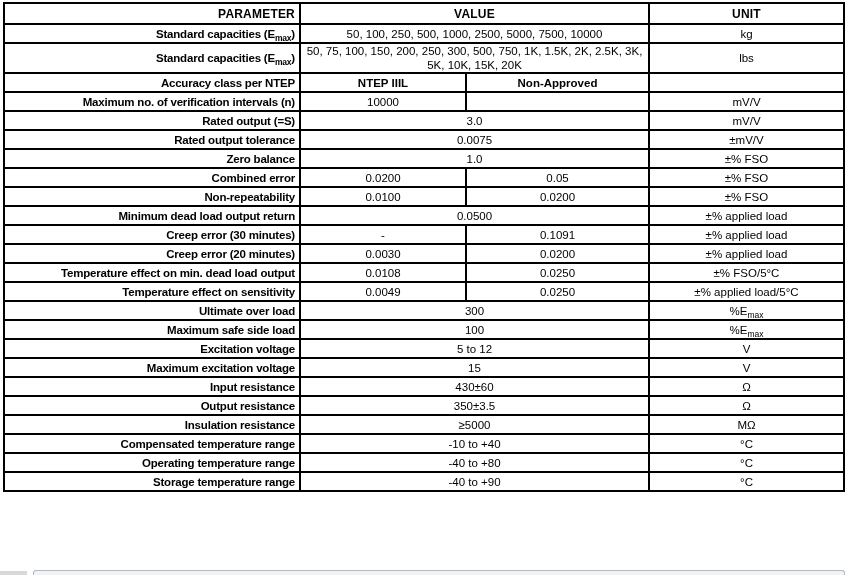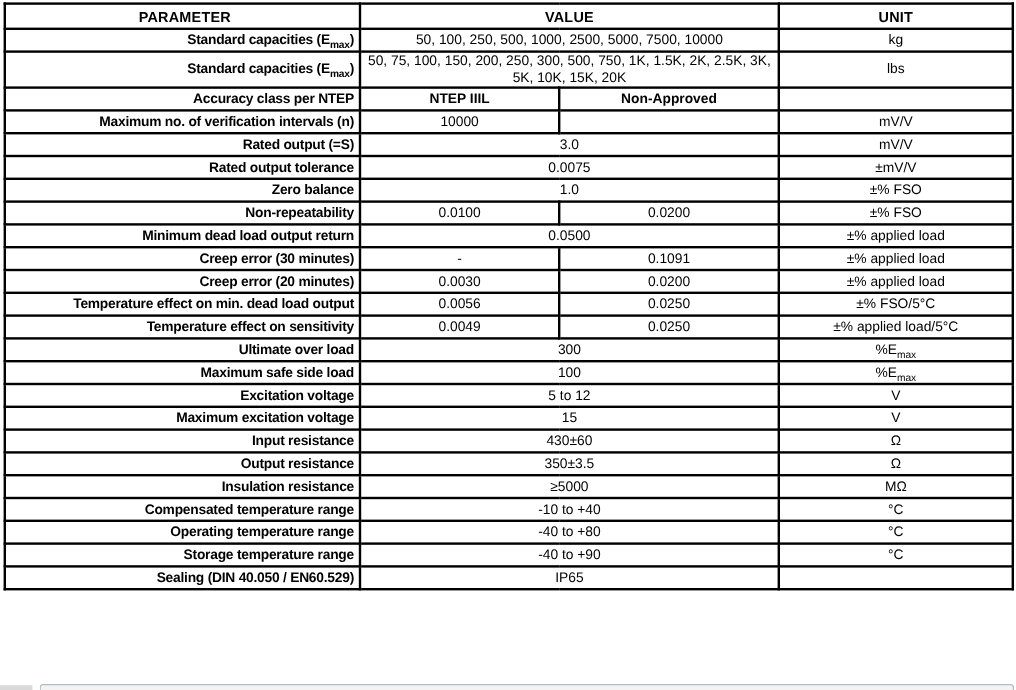--- a/index.html
+++ b/index.html
@@ -22,21 +22,21 @@
     vertical-align: middle;
   }
   table.spec th {
     font-size: 12px;
     font-weight: bold;
     height: 19px;
     padding: 0 4px;
     text-align: center;
     letter-spacing: 0.2px;
   }
-  table.spec th.param-h { text-align: center; padding-left: 8px; }
+  table.spec th.param-h { text-align: right; padding-left: 8px; }
   table.spec td {
     font-size: 11.5px;
     height: 17px;
     line-height: 14px;
     padding: 0 4px;
   }
   td.param {
     font-weight: bold;
     text-align: right;
     padding: 0 2px 0 8px;
@@ -112,20 +112,26 @@
           <td class="param">Rated output tolerance</td>
           <td class="val" colspan="2">0.0075</td>
           <td class="unit">±mV/V</td>
         </tr>
         <tr>
           <td class="param">Zero balance</td>
           <td class="val" colspan="2">1.0</td>
           <td class="unit">±% FSO</td>
         </tr>
         <tr>
+          <td class="param">Combined error</td>
+          <td class="val">0.0200</td>
+          <td class="val">0.05</td>
+          <td class="unit">±% FSO</td>
+        </tr>
+        <tr>
           <td class="param">Non-repeatability</td>
           <td class="val">0.0100</td>
           <td class="val">0.0200</td>
           <td class="unit">±% FSO</td>
         </tr>
         <tr>
           <td class="param">Minimum dead load output return</td>
           <td class="val" colspan="2">0.0500</td>
           <td class="unit">±% applied load</td>
         </tr>
@@ -136,21 +142,21 @@
           <td class="unit">±% applied load</td>
         </tr>
         <tr>
           <td class="param">Creep error (20 minutes)</td>
           <td class="val">0.0030</td>
           <td class="val">0.0200</td>
           <td class="unit">±% applied load</td>
         </tr>
         <tr>
           <td class="param">Temperature effect on min. dead load output</td>
-          <td class="val">0.0056</td>
+          <td class="val">0.0108</td>
           <td class="val">0.0250</td>
           <td class="unit">±% FSO/5°C</td>
         </tr>
         <tr>
           <td class="param">Temperature effect on sensitivity</td>
           <td class="val">0.0049</td>
           <td class="val">0.0250</td>
           <td class="unit">±% applied load/5°C</td>
         </tr>
         <tr>
@@ -196,25 +202,20 @@
         <tr>
           <td class="param">Operating temperature range</td>
           <td class="val" colspan="2">-40 to +80</td>
           <td class="unit">°C</td>
         </tr>
         <tr>
           <td class="param">Storage temperature range</td>
           <td class="val" colspan="2">-40 to +90</td>
           <td class="unit">°C</td>
         </tr>
-        <tr>
-          <td class="param">Sealing (DIN 40.050 / EN60.529)</td>
-          <td class="val" colspan="2">IP65</td>
-          <td class="unit"></td>
-        </tr>
       </tbody>
   </table>
 
   <div class="bottom-strip">
     <div class="corner-box"></div>
     <div class="partial-bar"></div>
   </div>
 
 </div>
 

